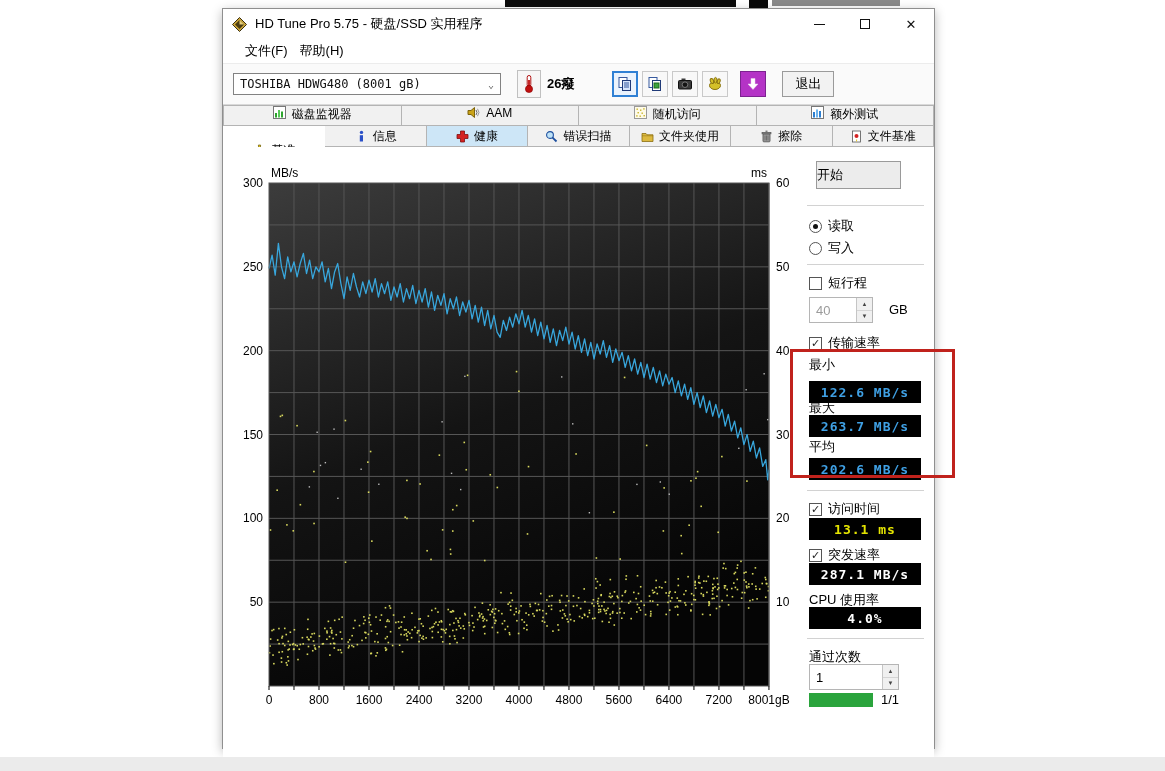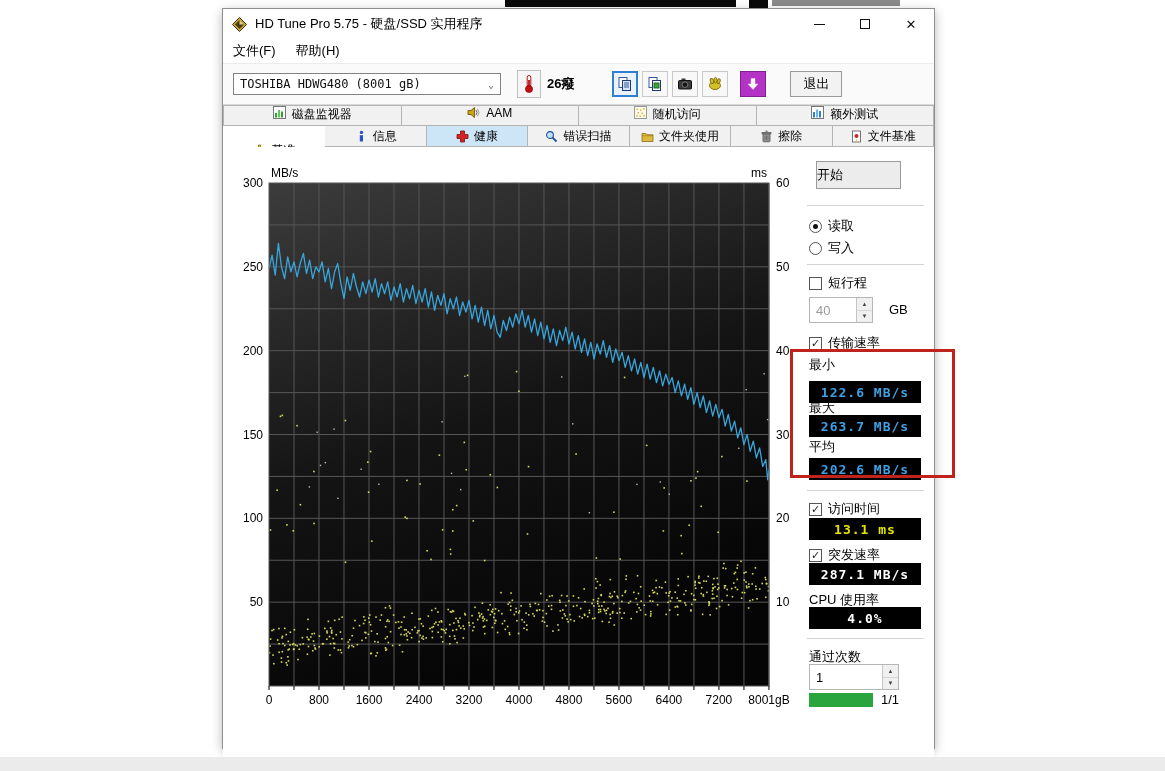--- a/index.html
+++ b/index.html
@@ -13,34 +13,34 @@
     background:#ffffff; border:1px solid #8f8f8f; box-shadow:0 3px 10px rgba(0,0,0,.28); }
 
   #title-bar { position:relative; height:30px; background:#ffffff; display:flex; align-items:center; }
   #title-bar .app-icon { margin-left:9px; width:15px; height:15px; }
   #title-text { margin-left:8px; font-size:13px; color:#000; }
   #win-controls { position:absolute; right:0; top:0; height:30px; display:flex; }
   .win-btn { width:46px; height:30px; display:flex; align-items:center; justify-content:center; color:#111; font-size:13px; cursor:default; }
   .glyph-min { width:11px; height:1px; background:#111; }
   .glyph-max { width:10px; height:10px; border:1px solid #111; }
 
-  #menu-bar { height:24px; display:flex; align-items:center; padding-left:10px; gap:20px; background:#ffffff; font-size:13px; }
+  #menu-bar { height:24px; display:flex; align-items:center; padding-left:22px; gap:12px; background:#ffffff; font-size:13px; }
   .menu-item { color:#000; }
 
   #toolbar { height:42px; display:flex; align-items:center; background:#fafafa; border-bottom:1px solid #d9d9d9; border-top:1px solid #ececec; }
   #drive-select { margin-left:10px; width:268px; height:22px; border:1px solid #828282; background:#fff;
      display:flex; align-items:center; font-family:"DejaVu Sans Mono",monospace; font-size:12px; padding:0 6px; color:#111; position:relative;}
   #drive-select .chev { position:absolute; right:6px; color:#555; font-size:10px; }
   #temp-btn { margin-left:16px; width:24px; height:28px; border:1px solid #c0c0c0; background:#f6f6f6; display:flex;align-items:center;justify-content:center; }
   #temp-text { margin-left:6px; font-size:13px; font-weight:bold; color:#000; }
   #tool-buttons { margin-left:38px; display:flex; gap:4px; align-items:center; }
   .tool-btn { width:26px; height:26px; border:1px solid #c9c9c9; background:#f8f8f8; display:flex; align-items:center; justify-content:center; }
   .tool-btn.selected { border:2px solid #2f80d4; background:#eaf3fd; }
   .tool-btn.gap { margin-left:8px; }
-  #exit-btn { margin-left:24px; width:52px; height:26px; border:1px solid #9a9a9a; background:#f2f2f2; font-size:13px; display:flex; align-items:center; justify-content:center; color:#000; }
+  #exit-btn { margin-left:16px; width:52px; height:26px; border:1px solid #9a9a9a; background:#f2f2f2; font-size:13px; display:flex; align-items:center; justify-content:center; color:#000; }
 
   
   .tab-row { display:flex; }
   #tab-row1 { height:21px; }
   #tab-row1 .tab { flex:1; background:#f1f1f1; border:1px solid #b4b4b4; border-left:none; display:flex; align-items:flex-start; justify-content:center; gap:6px; font-size:12px; color:#000; }
   #tab-row1 .tab:first-child { border-left:1px solid #b4b4b4; }
   #tab-row2 { height:21px; }
   #tab-row2 .tab { flex:1; background:#f1f1f1; border:1px solid #b4b4b4; border-left:none; border-top:none; display:flex; align-items:center; justify-content:center; gap:5px; font-size:12px; color:#000; }
   #tab-row2 .tab:first-child { border-left:1px solid #b4b4b4;margin-top:24px; }
   #tab-row2 .tab.active { background:#ffffff; border-bottom:1px solid #ffffff; }

